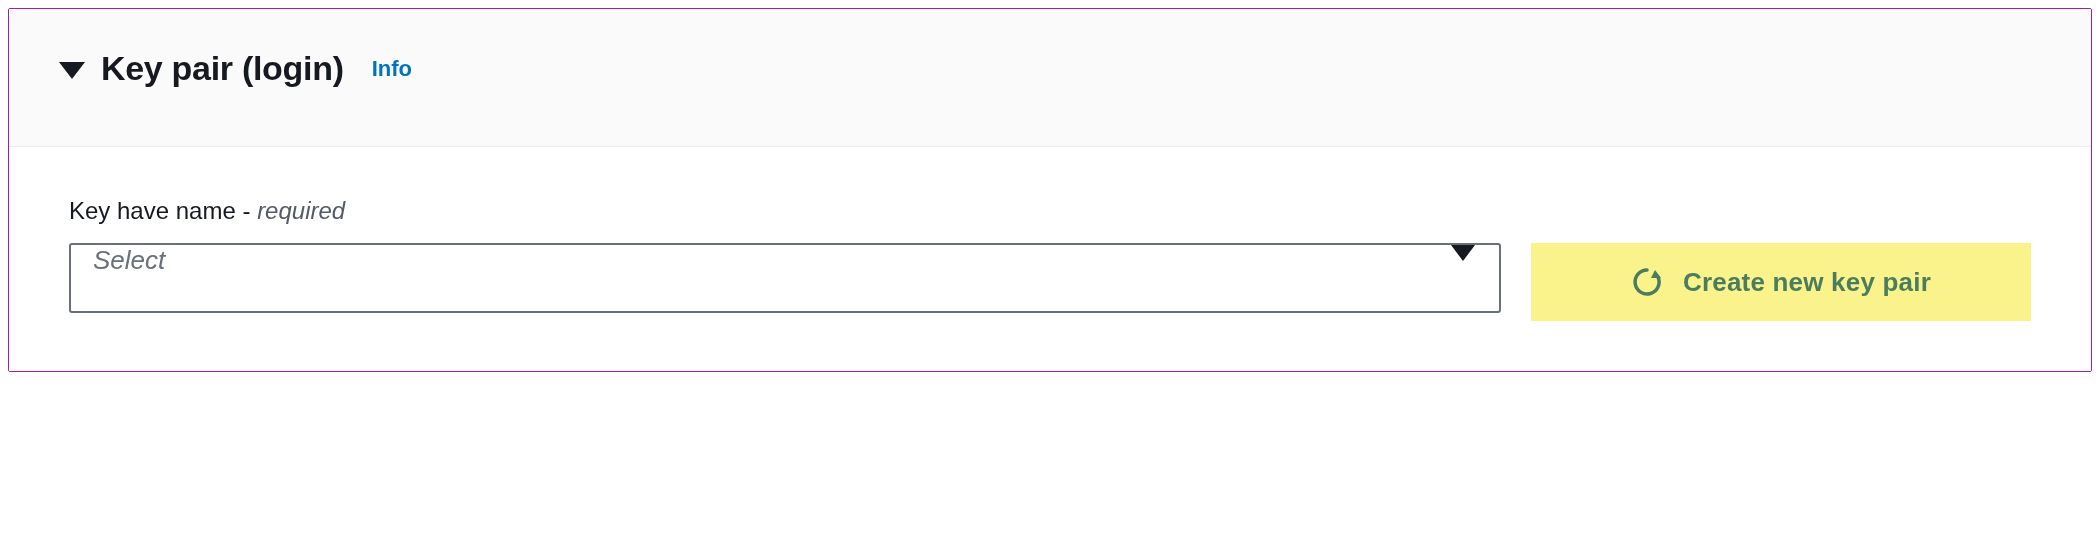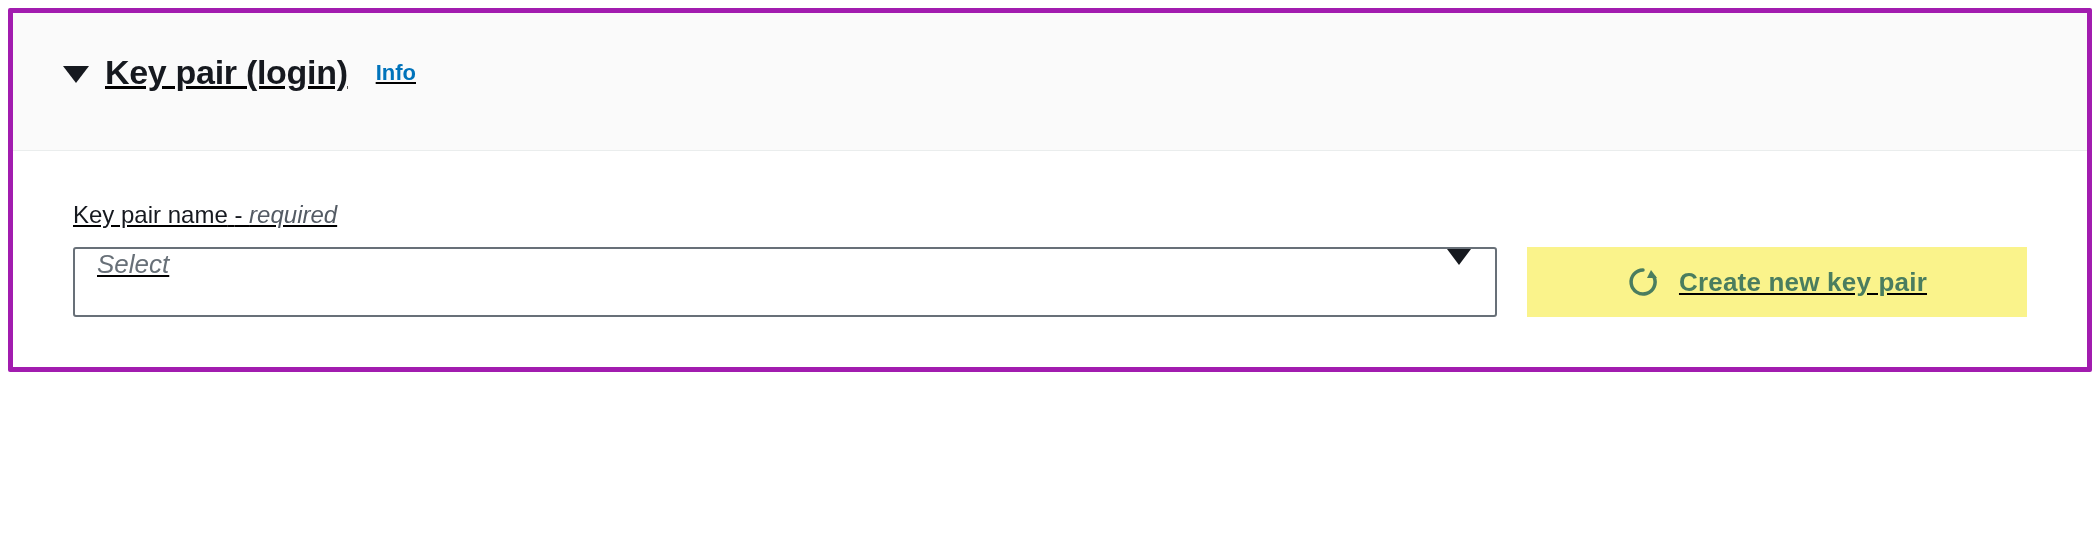--- a/index.html
+++ b/index.html
@@ -6,25 +6,24 @@
       box-sizing: border-box;
       margin: 0;
       padding: 0;
     }
     body {
       font-family: "Amazon Ember", "Helvetica Neue", Arial, sans-serif;
       background: #ffffff;
       width: 2100px;
     }
     .panel {
-      border: 5px solid #a21caf;
+      border: 1px solid #a21caf;
       border-radius: 2px;
       margin: 8px;
       overflow: hidden;
-      text-decoration: underline;
     }
     .panel-header {
       background: #fafafa;
       padding: 40px 60px 40px 50px;
     }
     .header-title-row {
       display: flex;
       align-items: center;
       gap: 16px;
       margin-bottom: 18px;
@@ -89,21 +88,21 @@
     }
     .dropdown-placeholder {
       font-size: 26px;
       font-style: italic;
       color: #687078;
     }
     .dropdown-caret svg {
       display: block;
     }
     .create-button {
-      height: 70px;
+      height: 78px;
       background: #faf38b;
       display: flex;
       align-items: center;
       justify-content: center;
       gap: 20px;
       padding: 0 36px;
       cursor: pointer;
       min-width: 500px;
     }
     .create-button .refresh-icon svg {
@@ -128,21 +127,21 @@
           <polygon points="0,3 26,3 13,20" fill="#16191f"></polygon>
         </svg>
       </span>
       <h2 class="panel-title">Key pair (login)</h2>
       <a class="info-link">Info</a>
     </div>
   </div>
 
   <div class="panel-body">
     <div class="field-label">
-      <span>Key pair name</span>
+      <span>Key have name</span>
       <span> - </span>
       <span class="field-required">required</span>
     </div>
 
     <div class="field-row">
       <div class="dropdown">
         <span class="dropdown-placeholder">Select</span>
         <span class="dropdown-caret">
           <svg width="24" height="16" viewBox="0 0 24 16">
             <polygon points="0,0 24,0 12,16" fill="#16191f"></polygon>

